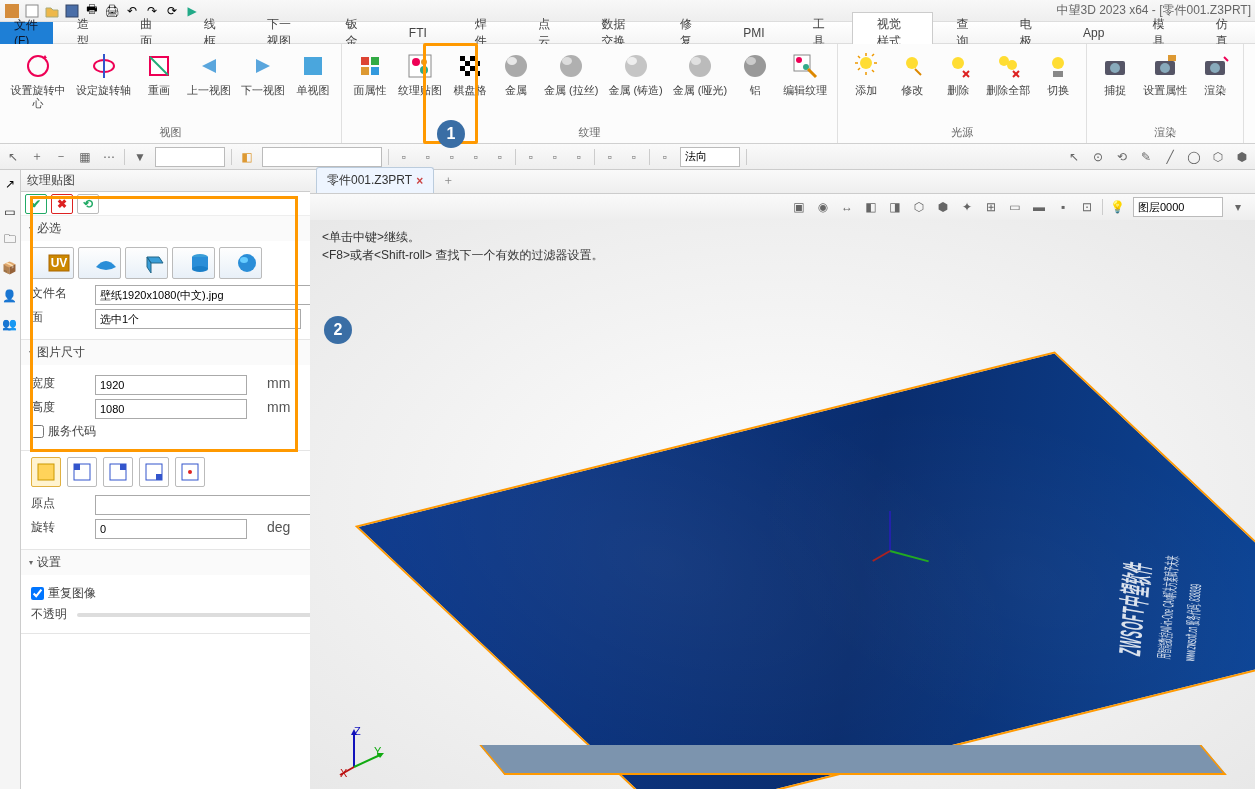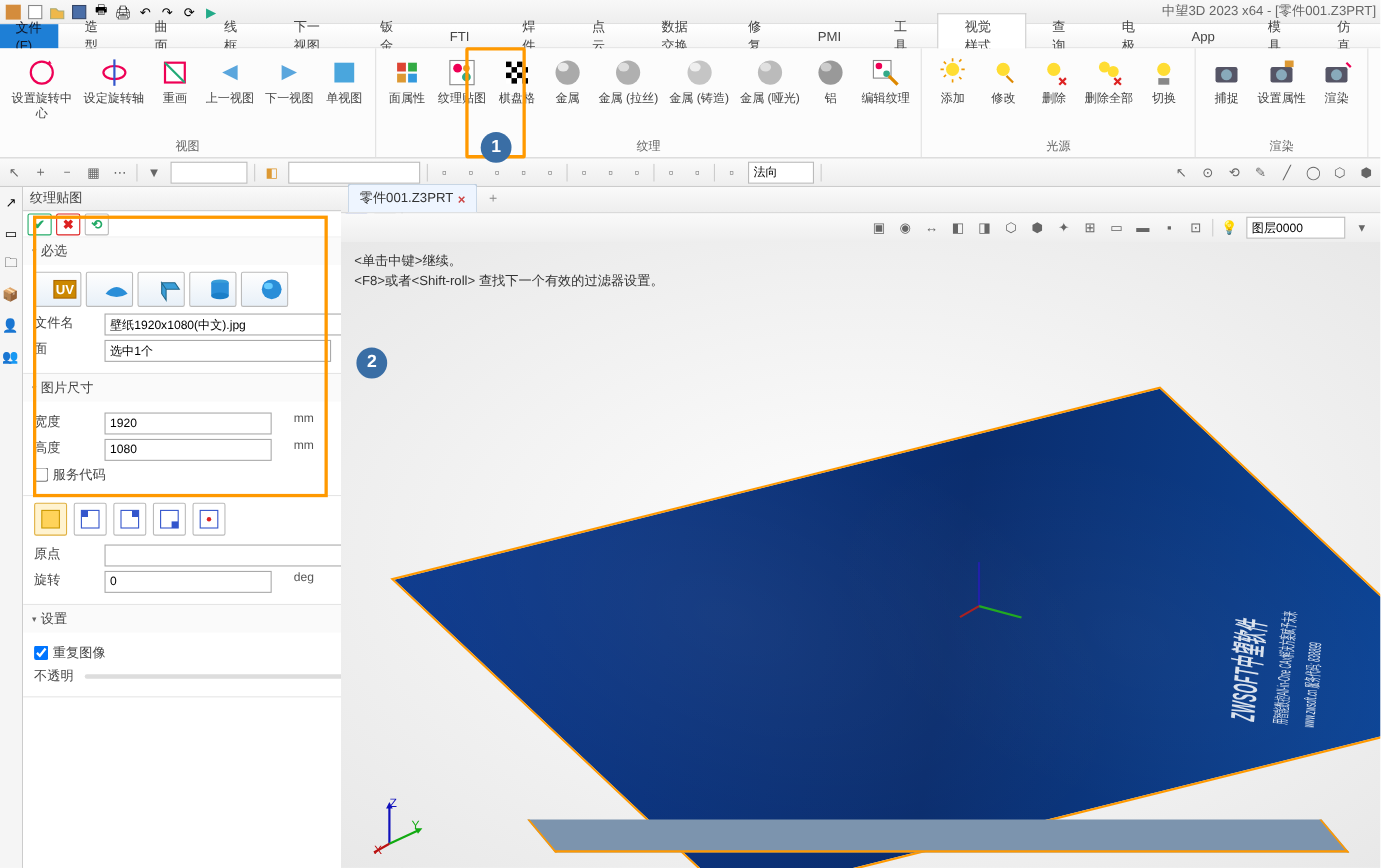--- a/index.html
+++ b/index.html
@@ -40,21 +40,21 @@
 .sec-head{padding:4px 8px;color:#444;background:#fafafa;display:flex;align-items:center;gap:4px}
 .sec-head::before{content:"▾";font-size:8px;color:#666}
 .sec-body{padding:6px 10px}
 .uvbtns{display:flex;gap:4px;margin-bottom:6px}
 .uvbtn{width:43px;height:32px;border:1px solid #bbb;background:linear-gradient(#fefefe,#e8f0f8);display:flex;align-items:center;justify-content:flex-end;border-radius:2px}
 .row{display:flex;align-items:flex-start;margin:4px 0;gap:20px}
 .row-label{width:44px;color:#444}
 .row-input{flex:1;height:20px;border:1px solid #aaa;padding:0 4px;background:#fff;font-size:11px}
 .row-ext{display:flex;gap:2px}
 .row-ext span{width:16px;height:16px;display:flex;align-items:center;justify-content:center;color:#666;font-size:10px}
-.unit{width:34px;font-size:11px;color:#555}
+.unit{width:34px;font-size:14px;color:#555}
 .orient-btns{display:flex;gap:6px;margin-bottom:8px}
 .orient-btn{width:30px;height:30px;border:1px solid #bbb;display:flex;align-items:center;justify-content:center;border-radius:2px}
 .orient-btn.sel{background:#fff3d0;border-color:#e0b040}
 .check-row{display:flex;align-items:center;gap:4px;margin:4px 0;color:#444}
 .slider{flex:1;height:4px;background:#ddd;border-radius:2px;position:relative;margin:0 6px}
 .slider-thumb{width:10px;height:16px;background:#f0f0f0;border:1px solid #999;position:absolute;top:-6px;right:4px;border-radius:2px}
 .viewport{flex:1;display:flex;flex-direction:column;position:relative}
 .doc-tabs{height:24px;background:linear-gradient(#fafafa,#eee);display:flex;align-items:flex-end;border-bottom:1px solid #ccc;padding-left:6px}
 .doc-tab{padding:4px 10px;background:#eef5ff;border:1px solid #bcd;border-bottom:none;border-radius:3px 3px 0 0;display:flex;align-items:center;gap:4px;font-size:11px;color:#333}
 .doc-tab .close{color:#c44;font-size:12px;font-weight:bold}

